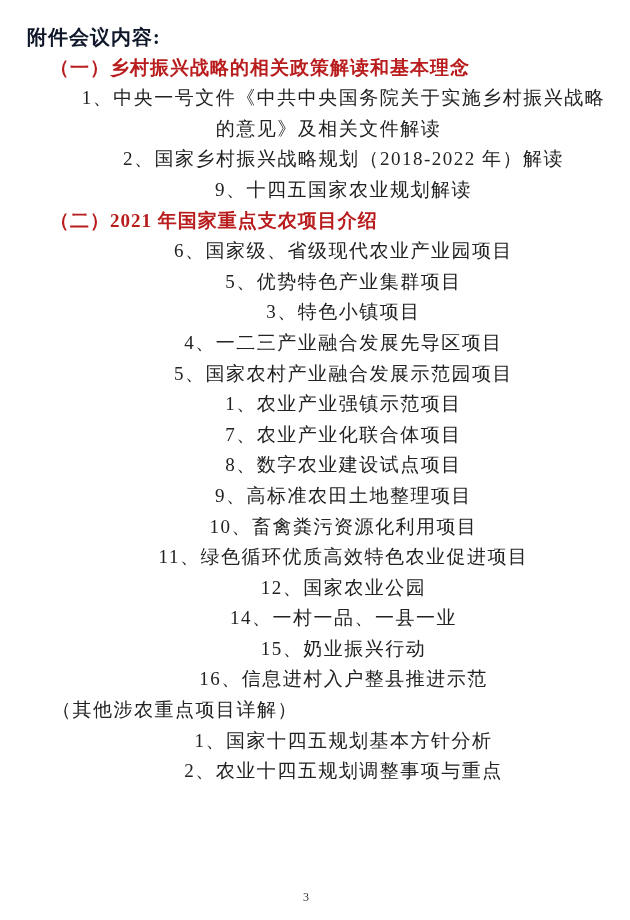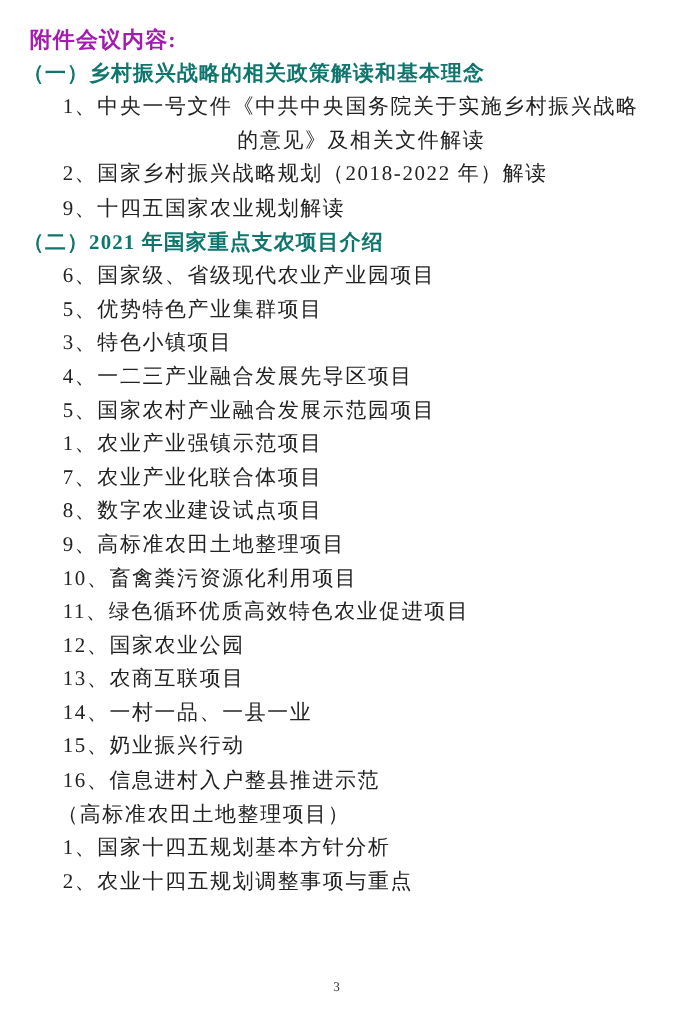--- a/index.html
+++ b/index.html
@@ -27,31 +27,32 @@
     line-height: 30.6px;
     font-size: 19px;
     letter-spacing: 1.5px;
     white-space: pre;
     color: #222222;
   }
   .ln.title {
     margin-left: 27px;
     font-size: 20px;
     font-weight: bold;
-    color: #a21caf;
+    color: #0f172a;
     letter-spacing: 1px;
   }
   .ln.heading {
-    margin-left: 21px;
+    margin-left: 50px;
     font-weight: bold;
-    color: #0f766e;
+    color: #b91c1c;
     letter-spacing: 1px;
   }
   .ln.item {
     margin-left: 57px;
+    text-align: center;
   }
   .ln.cont {
     margin-left: 27px;
     text-align: center;
   }
   .ln.note {
     margin-left: 52px;
   }
   .page-number {
     position: absolute;
@@ -81,22 +82,21 @@
       <div class="ln item">3、特色小镇项目</div>
       <div class="ln item">4、一二三产业融合发展先导区项目</div>
       <div class="ln item">5、国家农村产业融合发展示范园项目</div>
       <div class="ln item">1、农业产业强镇示范项目</div>
       <div class="ln item">7、农业产业化联合体项目</div>
       <div class="ln item">8、数字农业建设试点项目</div>
       <div class="ln item">9、高标准农田土地整理项目</div>
       <div class="ln item">10、畜禽粪污资源化利用项目</div>
       <div class="ln item">11、绿色循环优质高效特色农业促进项目</div>
       <div class="ln item">12、国家农业公园</div>
-      <div class="ln item">13、农商互联项目</div>
       <div class="ln item">14、一村一品、一县一业</div>
       <div class="ln item">15、奶业振兴行动</div>
       <div class="ln item">16、信息进村入户整县推进示范</div>
-      <div class="ln note">（高标准农田土地整理项目）</div>
+      <div class="ln note">（其他涉农重点项目详解）</div>
       <div class="ln item">1、国家十四五规划基本方针分析</div>
       <div class="ln item">2、农业十四五规划调整事项与重点</div>
     </div>
   <div class="page-number">3</div>
 </div>
 
 </body></html>

